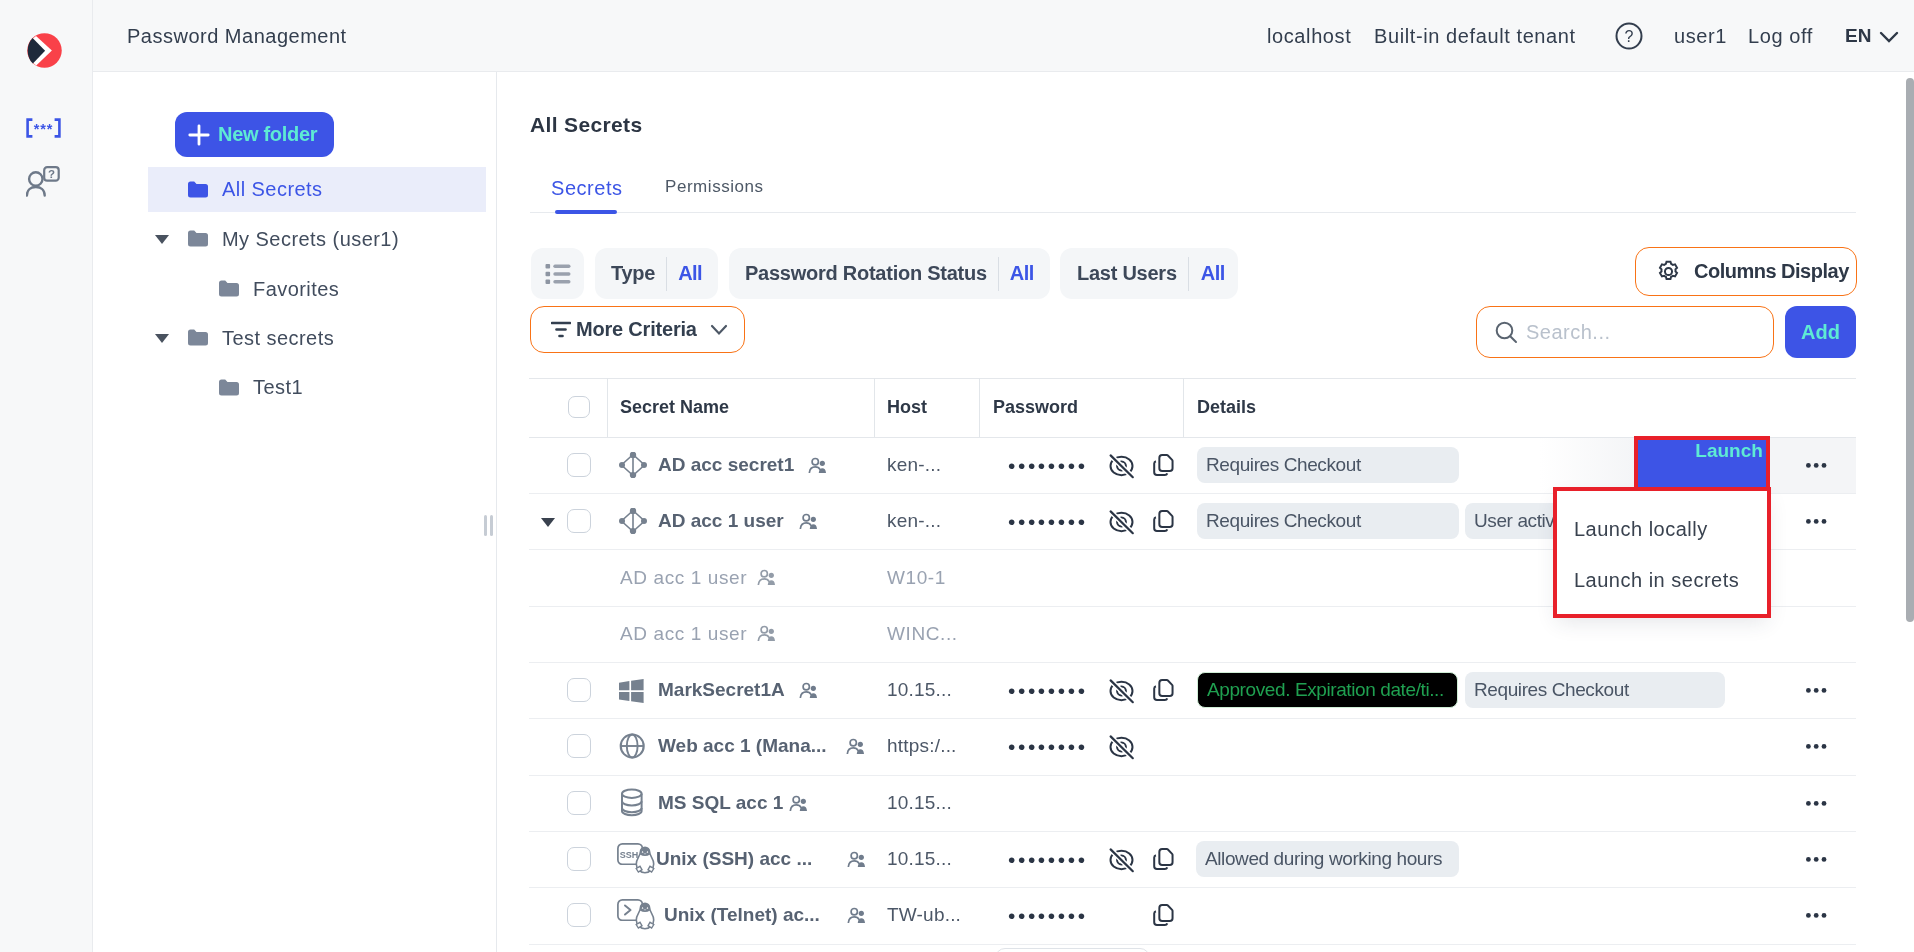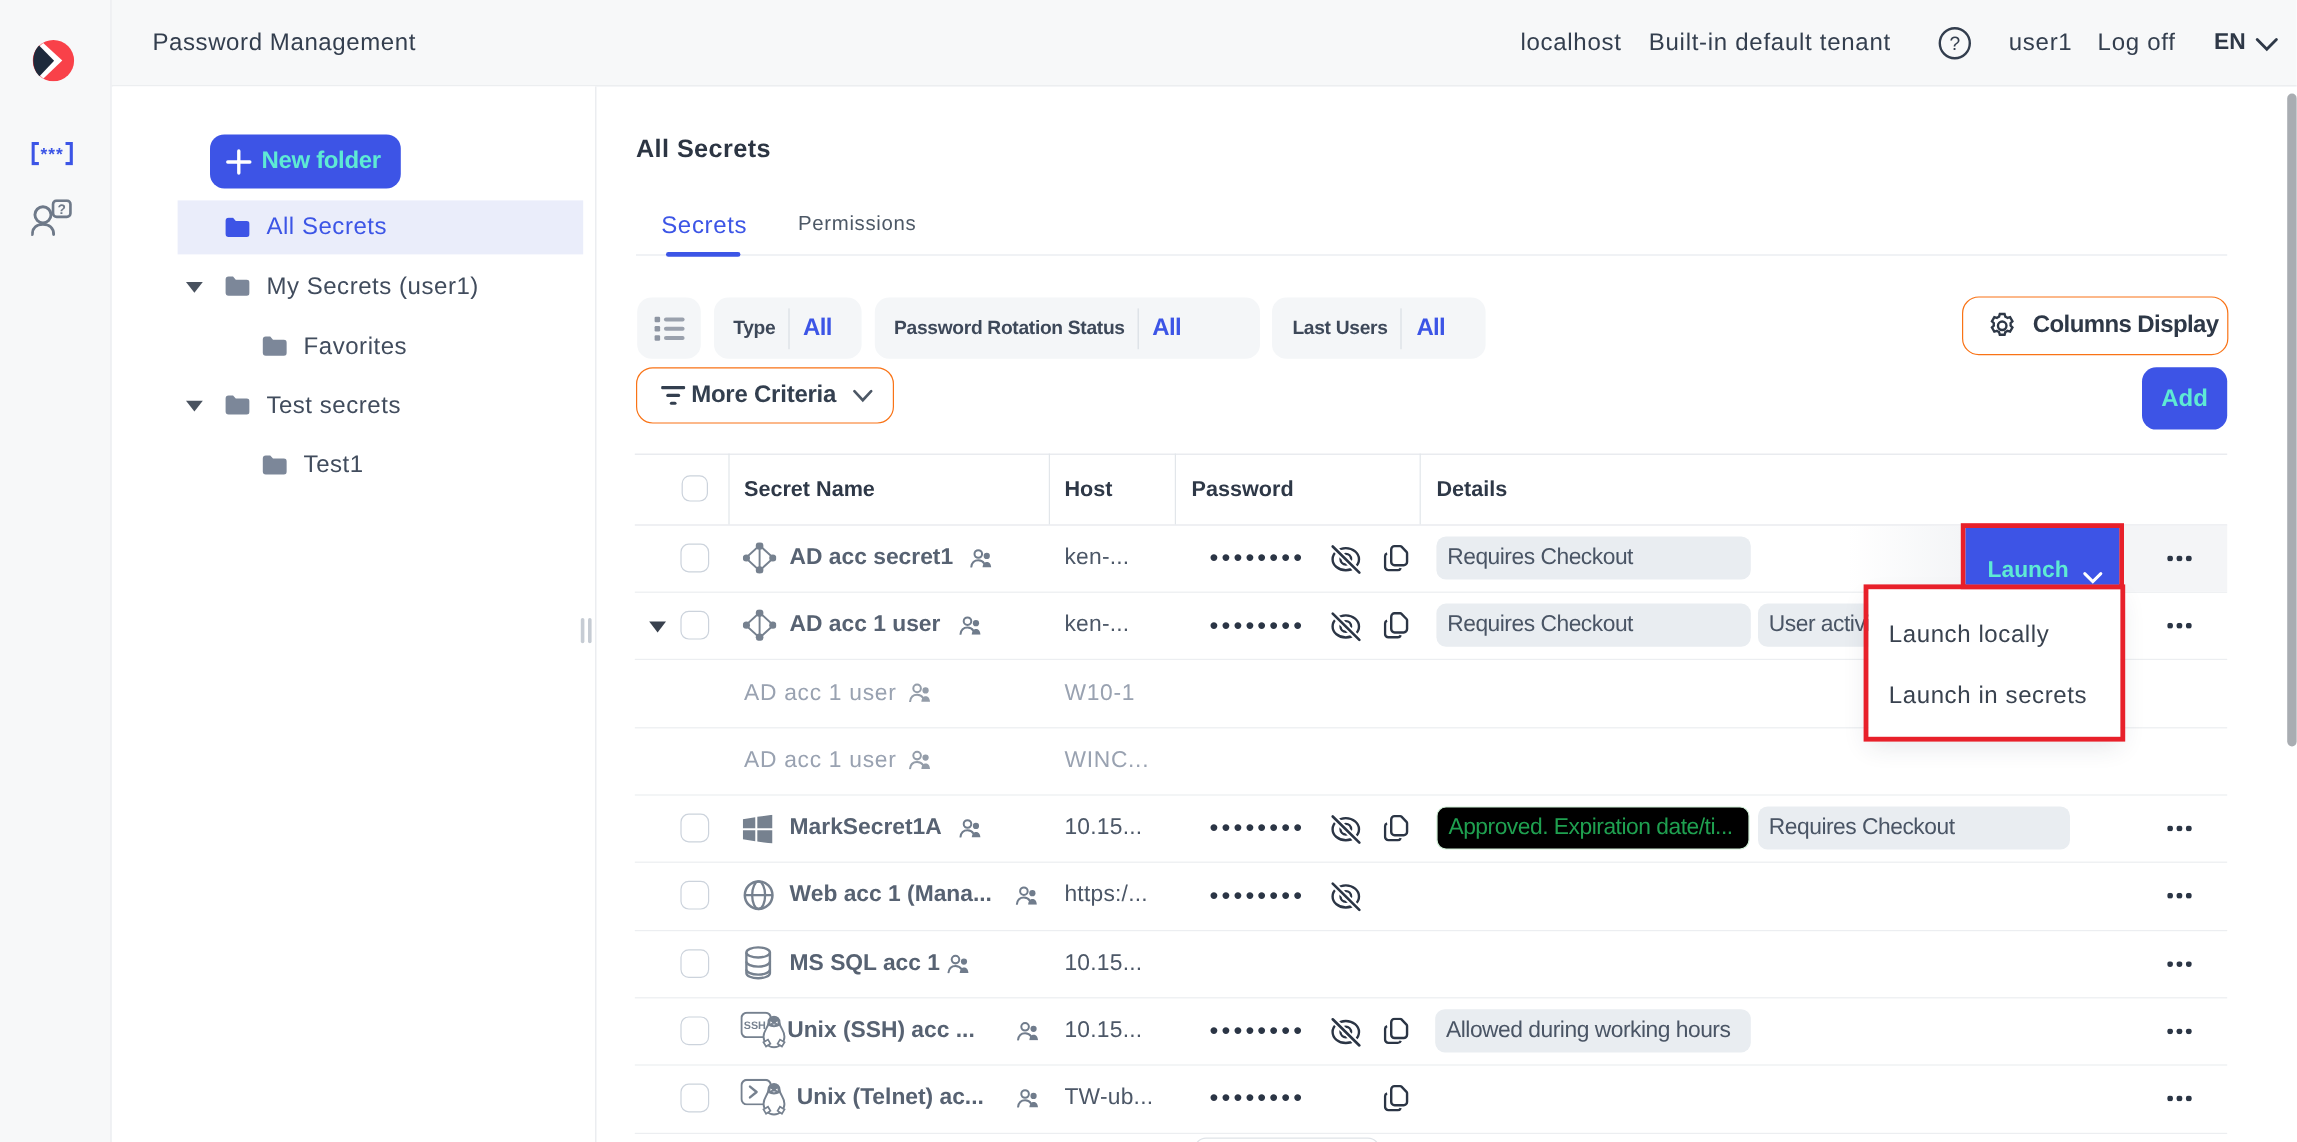--- a/index.html
+++ b/index.html
@@ -13,21 +13,21 @@
   #rail { left:0; top:0; width:93px; height:952px; background:#f7f8f9; border-right:1px solid #e9ebee; }
   .toptext { color:#333e4e; font-size:20px; letter-spacing:0.6px; }
 
   
   #panel { left:94px; top:72px; width:403px; height:880px; background:#fff; border-right:1px solid #e6e9ed; }
   .btn-blue { background:#3d54e6; color:#5eead4; font-weight:bold; border-radius:12px; }
   .treetxt { font-size:20px; color:#414c5d; letter-spacing:0.45px; }
 
   
   .chip { background:#f4f6f8; border-radius:12px; height:51px; display:flex; align-items:center; }
-  .chiplabel { font-weight:bold; font-size:16px; color:#3d4859; letter-spacing:-0.25px; }
+  .chiplabel { font-weight:bold; font-size:20px; color:#3d4859; letter-spacing:-0.25px; }
   .chipall { font-weight:bold; font-size:20px; color:#3c55e6; letter-spacing:-0.55px; }
   .vline { width:1px; height:34px; background:#d9dee4; }
   .wbtn { background:#fff; border:1px solid #f97316; border-radius:14px; display:flex; align-items:center; }
 
   
   .th { font-size:18px; font-weight:bold; color:#2e3847; }
   .cb { border:1.5px solid #ccd3dc; border-radius:7px; background:#fff; }
   .rowline { left:529px; width:1327px; height:1px; background:#eceef1; }
   .name { font-size:19px; font-weight:bold; color:#576272; white-space:nowrap; }
   .subname { font-size:19px; color:#99a2b1; white-space:nowrap; letter-spacing:0.6px; }
@@ -158,20 +158,27 @@
   </div>
 
   <div class="abs wbtn" style="left:1635px; top:247px; width:222px; height:49px;">
     <svg style="margin-left:20px;" width="25" height="25" viewBox="0 0 24 24">
       <path fill="none" stroke="#2e3847" stroke-width="1.9" d="M13.9 2.6 l.6 2.1 a7.5 7.5 0 0 1 1.7 1 l2.1-.6 1.9 3.3-1.5 1.5a7.6 7.6 0 0 1 0 2l1.5 1.5-1.9 3.3-2.1-.6a7.5 7.5 0 0 1-1.7 1l-.6 2.1h-3.8l-.6-2.1a7.5 7.5 0 0 1-1.7-1l-2.1.6-1.9-3.3 1.5-1.5a7.6 7.6 0 0 1 0-2L3.8 8.4l1.9-3.3 2.1.6a7.5 7.5 0 0 1 1.7-1l.6-2.1z"></path>
       <circle cx="12" cy="12" r="3.4" fill="none" stroke="#2e3847" stroke-width="1.9"></circle>
     </svg>
     <span style="margin-left:13px; font-size:20px; letter-spacing:-0.5px; white-space:nowrap; font-weight:bold; color:#2e3847;">Columns Display</span>
   </div>
 
+  <div class="abs wbtn" style="left:1476px; top:306px; width:298px; height:52px;">
+    <svg style="margin-left:18px;" width="23" height="23" viewBox="0 0 23 23">
+      <circle cx="9.5" cy="9.5" r="7.8" fill="none" stroke="#5a6470" stroke-width="2"></circle>
+      <path d="M15.2 15.2 L21 21" stroke="#5a6470" stroke-width="2" stroke-linecap="round"></path>
+    </svg>
+    <span style="margin-left:8px; font-size:20px; letter-spacing:0.5px; color:#b9c1cc;">Search...</span>
+  </div>
   <div class="abs btn-blue" style="left:1785px; top:306px; width:71px; height:52px; display:flex; align-items:center; justify-content:center;">
     <span style="font-size:20px;">Add</span>
   </div>
 
   <svg width="0" height="0" style="position:absolute">
     <defs>
       <g id="sym-ad">
         <path d="M14 2.5 L25.5 13 L14 23.5 L2.5 13 Z M14 2.5 V23.5" fill="none" stroke="#76818f" stroke-width="1.6"></path>
         <circle cx="14" cy="2.9" r="3.2" fill="#76818f"></circle>
         <circle cx="25" cy="13" r="3" fill="#76818f"></circle>
@@ -410,21 +417,21 @@
       <use href="#sym-dotmenu"></use>
     </svg>
 
   <div class="abs" style="left:995px; top:948px; width:155px; height:22px; border:1px solid #dfe3e8; border-radius:10px; background:#fff;"></div>
 
   <div class="abs" style="left:1557px; top:491px; width:210px; height:123px; background:#fff; box-shadow:0 8px 20px rgba(40,50,70,0.12);"></div>
   <div class="abs" style="left:1574px; top:518px; font-size:20px; letter-spacing:0.5px; color:#39424f;">Launch locally</div>
   <div class="abs" style="left:1574px; top:569px; font-size:20px; letter-spacing:0.5px; color:#39424f;">Launch in secrets</div>
   <div class="abs" style="left:1552.6px; top:487.4px; width:218.2px; height:131px; border:4px solid #e8202a;"></div>
   <div class="abs" style="left:1634.3px; top:436.4px; width:135.3px; height:55px; border:4px solid #e8202a;"></div>
-  <div class="abs btn-blue" style="left:1638.3px; top:440.4px; width:127.3px; height:47px; border-radius:0; display:flex; align-items:flex-end;">
+  <div class="abs btn-blue" style="left:1638.3px; top:440.4px; width:127.3px; height:47px; border-radius:0; display:flex; align-items:flex-start;padding-left:39px;">
     <span style="font-size:19px; margin-left:18px;">Launch</span>
     <svg style="margin-left:11px;" width="18" height="11" viewBox="0 0 18 11">
       <path d="M2.3 2 L9 8.7 L15.7 2" fill="none" stroke="#fff" stroke-width="2.5" stroke-linecap="round"></path>
     </svg>
   </div>
 
   <div class="abs" style="left:1906px; top:78px; width:8px; height:544px; background:#a9adb2; border-radius:4px;"></div>
 
 </div>
 

